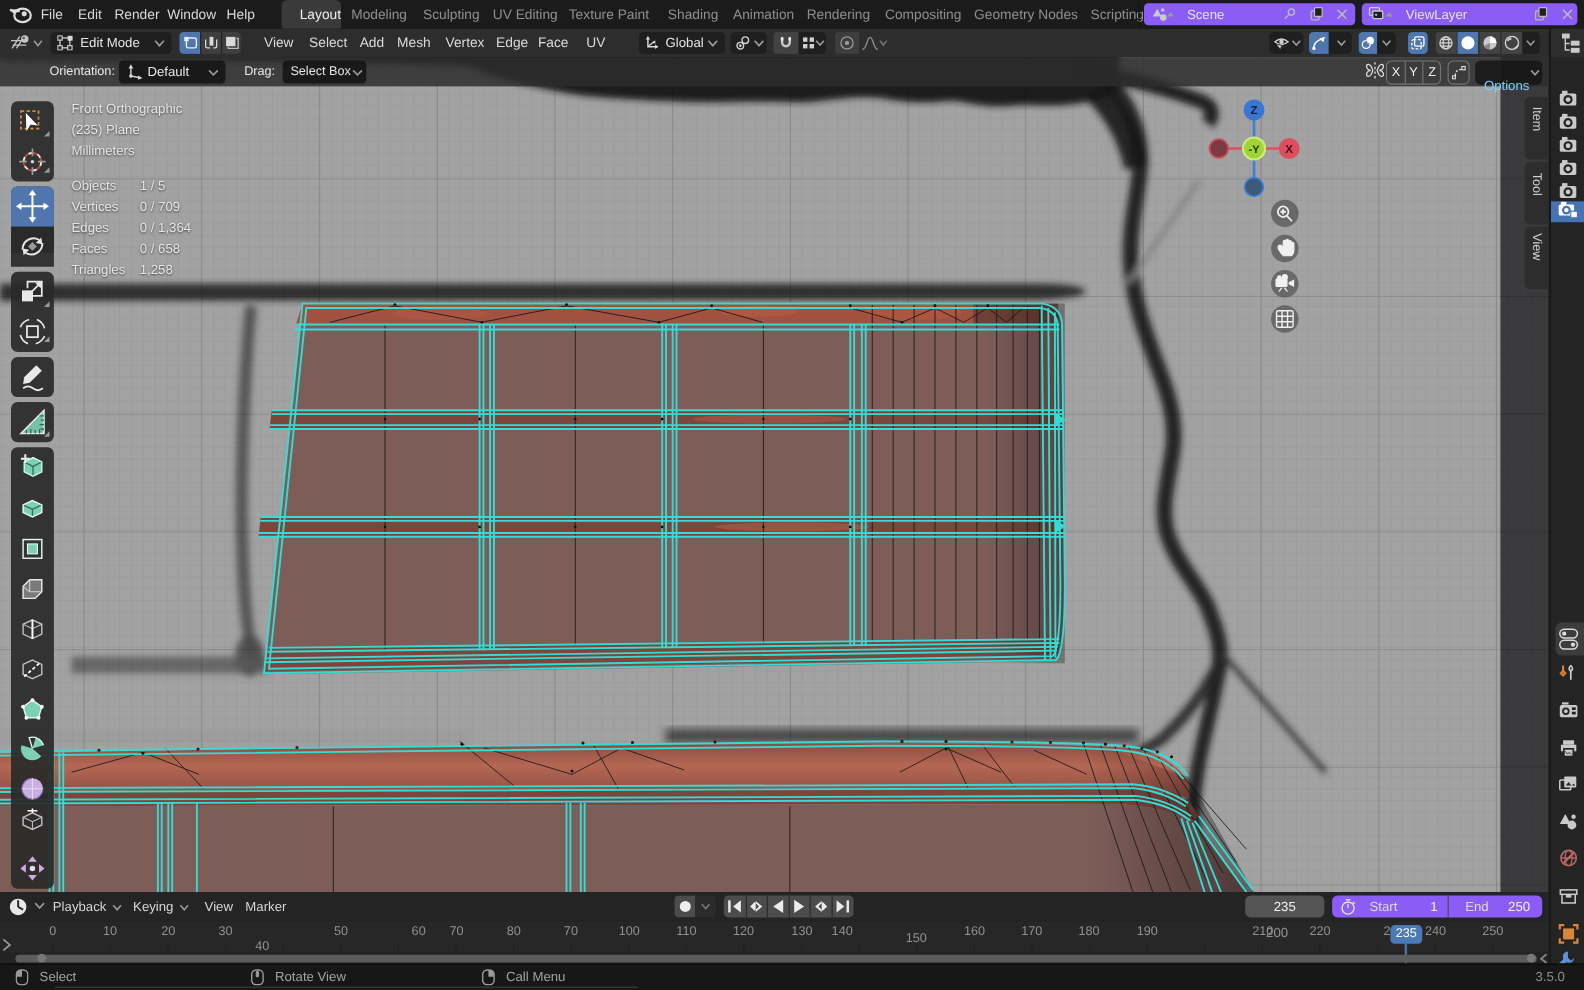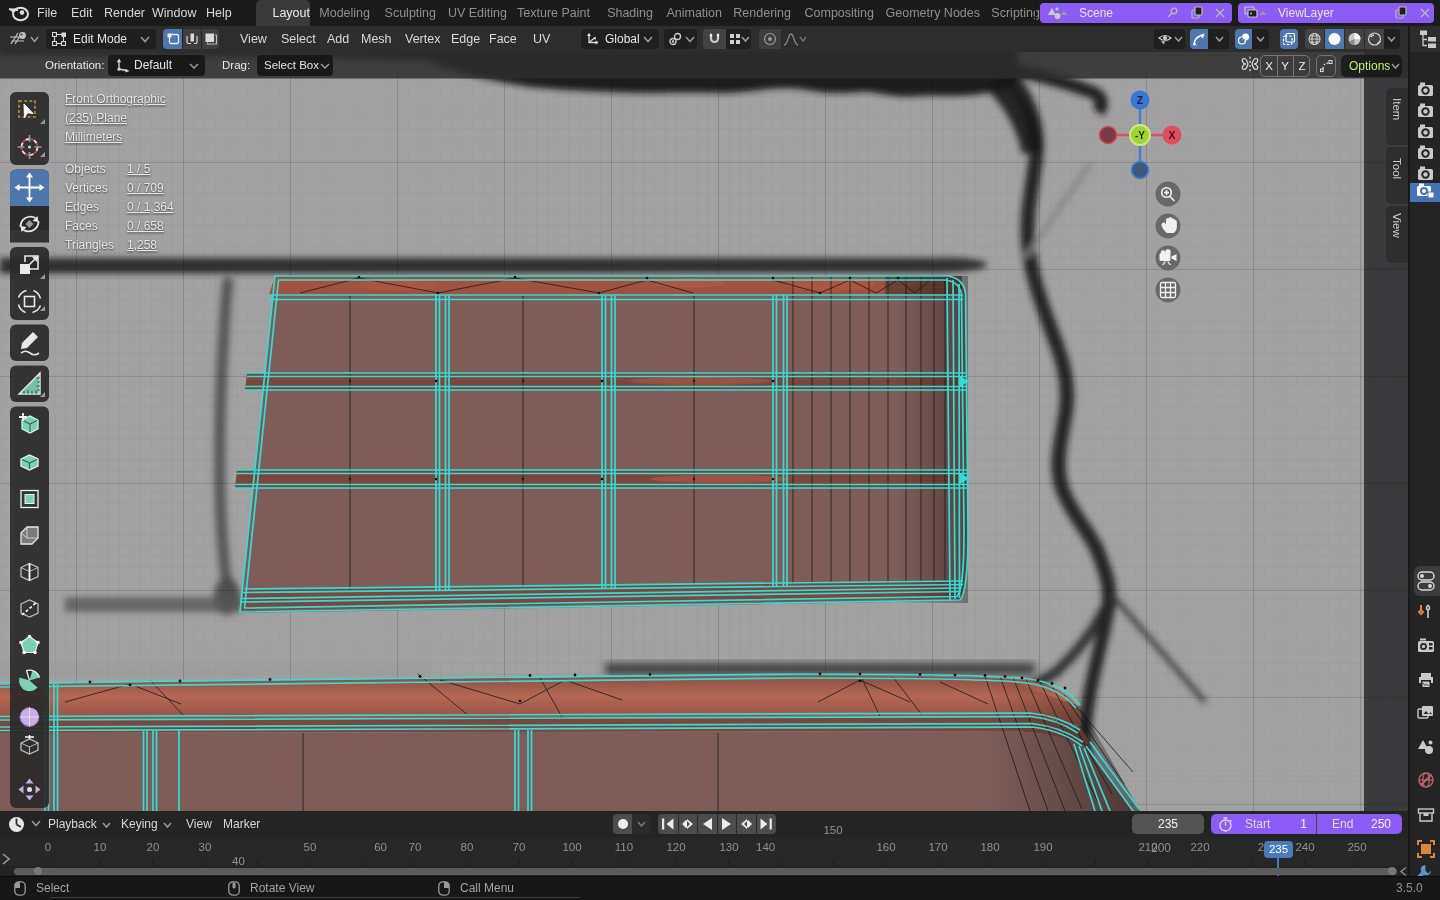--- a/index.html
+++ b/index.html
@@ -21,21 +21,21 @@
 
 #rcol{left:1408px;top:26px;width:32px;height:850px;background:#242424;border-left:2px solid #191919;}
 
 #timeline{left:0;top:811px;width:1408px;height:65px;background:#242424;}
 .tlmenu{position:absolute;height:27px;line-height:27px;font-size:12px;color:#d6d6d6;}
 
 #status{left:0;top:876px;width:1440px;height:24px;background:#171717;border-top:1px solid #0b0b0b;}
 .stxt{position:absolute;top:0;height:23px;line-height:23px;font-size:12px;color:#a2a2a2;}
 .vtab{position:absolute;left:0;width:22px;background:rgba(44,44,44,0.9);border-radius:5px 0 0 5px;color:#cecece;font-size:11.5px;text-align:center;}
 .vtab span{writing-mode:vertical-rl;display:inline-block;}
-.info{position:absolute;left:65px;font-size:12px;color:#e6e6e6;text-shadow:0 1px 2px rgba(0,0,0,0.65);height:14px;line-height:14px;text-decoration:underline;}
+.info{position:absolute;left:65px;font-size:12px;color:#e6e6e6;text-shadow:0 1px 2px rgba(0,0,0,0.65);height:14px;line-height:14px;}
 .ilab{display:inline-block;width:62px;}
 </style>
 </head>
 <body>
 <div id="stage">
   <svg class="abs" style="left:0;top:52px" width="1408" height="759" viewBox="0 0 1408 759">
     <defs>
       <filter id="b3" x="-30%" y="-30%" width="160%" height="160%">
           <feGaussianBlur stdDeviation="3"></feGaussianBlur>
         </filter>
@@ -323,21 +323,21 @@
       <div class="abs" style="left:33px;width:16px;text-align:center;font-size:11.5px;color:#f0f0f0;line-height:20px">Z</div>
     </div>
     <div class="abs" style="left:1316px;top:3px;width:20px;height:22px;background:rgba(58,58,58,0.55);border:1px solid #757575;border-radius:5px">
       <svg class="abs" style="left:2px;top:3px" width="14" height="14" viewBox="0 0 14 14">
         <path d="M4,10 Q4,4 10,4" fill="none" stroke="#e0e0e0" stroke-width="1.2" stroke-dasharray="2 1.6"></path>
         <rect x="10" y="1.5" width="3" height="3" fill="none" stroke="#e0e0e0"></rect>
         <rect x="1.5" y="10" width="2.6" height="2.6" fill="none" stroke="#e0e0e0"></rect>
       </svg>
     </div>
     <div class="abs" style="left:1341px;top:3px;width:61px;height:22px;background:rgba(22,22,22,0.82);border-radius:5px">
-      <span style="position:absolute;left:8px;top:0;height:22px;line-height:22px;font-size:12px;color:#bef264">Options</span>
+      <span style="position:absolute;left:8px;top:12px;height:22px;line-height:22px;font-size:12px;color:#7dd3fc">Options</span>
       <svg class="abs" style="left:50px;top:8px" width="9" height="7">
           <path d="M1,1 l3.5,4 3.5,-4" stroke="#9a9a9a" stroke-width="1.5" fill="none"></path>
         </svg>
     </div>
   </div>
 
   <div class="info" style="top:92px">Front Orthographic</div>
   <div class="info" style="top:111px">(235) Plane</div>
   <div class="info" style="top:130px">Millimeters</div>
   <div class="info" style="top:162px"><span class="ilab">Objects</span>1 / 5</div>
@@ -863,21 +863,21 @@
     <div class="abs" style="left:285px;top:30px;width:50px;text-align:center;font-size:11.5px;color:#919191">50</div>
     <div class="abs" style="left:337px;top:30px;width:50px;text-align:right;font-size:11.5px;color:#919191">60</div>
     <div class="abs" style="left:390px;top:30px;width:50px;text-align:center;font-size:11.5px;color:#919191">70</div>
     <div class="abs" style="left:442px;top:30px;width:50px;text-align:center;font-size:11.5px;color:#919191">80</div>
     <div class="abs" style="left:494px;top:30px;width:50px;text-align:center;font-size:11.5px;color:#919191">70</div>
     <div class="abs" style="left:547px;top:30px;width:50px;text-align:center;font-size:11.5px;color:#919191">100</div>
     <div class="abs" style="left:599px;top:30px;width:50px;text-align:center;font-size:11.5px;color:#919191">110</div>
     <div class="abs" style="left:651px;top:30px;width:50px;text-align:center;font-size:11.5px;color:#919191">120</div>
     <div class="abs" style="left:704px;top:30px;width:50px;text-align:center;font-size:11.5px;color:#919191">130</div>
     <div class="abs" style="left:756px;top:30px;width:50px;font-size:11.5px;color:#919191">140</div>
-    <div class="abs" style="left:808px;top:13px;width:50px;text-align:center;font-size:11.5px;color:#919191">150</div>
+    <div class="abs" style="left:808px;top:36px;width:50px;text-align:center;font-size:11.5px;color:#919191">150</div>
     <div class="abs" style="left:861px;top:30px;width:50px;text-align:center;font-size:11.5px;color:#919191">160</div>
     <div class="abs" style="left:913px;top:30px;width:50px;text-align:center;font-size:11.5px;color:#919191">170</div>
     <div class="abs" style="left:965px;top:30px;width:50px;text-align:center;font-size:11.5px;color:#919191">180</div>
     <div class="abs" style="left:1018px;top:30px;width:50px;text-align:center;font-size:11.5px;color:#919191">190</div>
     <div class="abs" style="left:1121px;top:30px;width:50px;text-align:right;font-size:12px;color:#919191">200</div>
     <div class="abs" style="left:1123px;top:30px;width:50px;text-align:center;font-size:11.5px;color:#919191">210</div>
     <div class="abs" style="left:1175px;top:30px;width:50px;text-align:center;font-size:11.5px;color:#919191">220</div>
     <div class="abs" style="left:1227px;top:30px;width:50px;text-align:right;font-size:11.5px;color:#919191">230</div>
     <div class="abs" style="left:1280px;top:30px;width:50px;text-align:center;font-size:11.5px;color:#919191">240</div>
     <div class="abs" style="left:1332px;top:30px;width:50px;text-align:center;font-size:11.5px;color:#919191">250</div>

